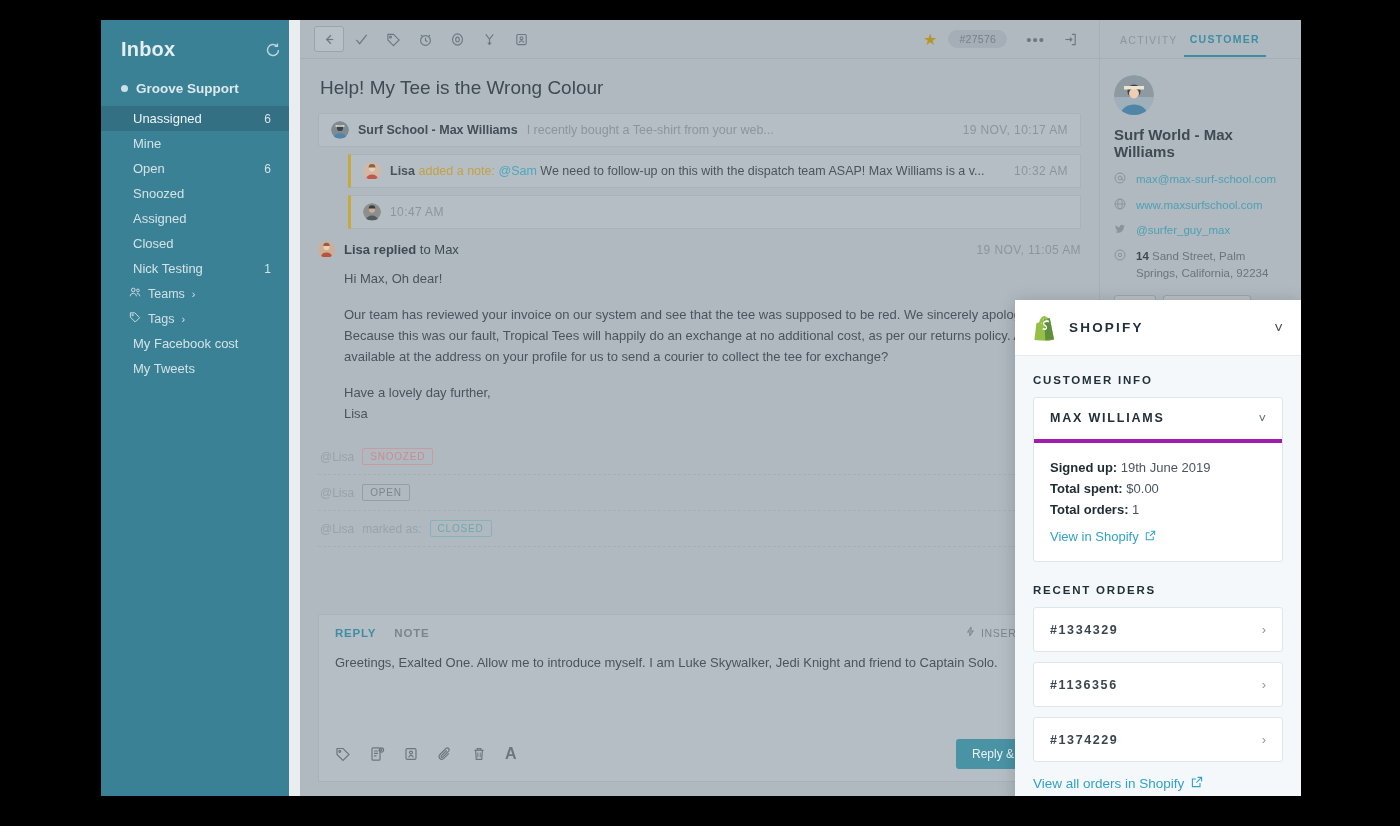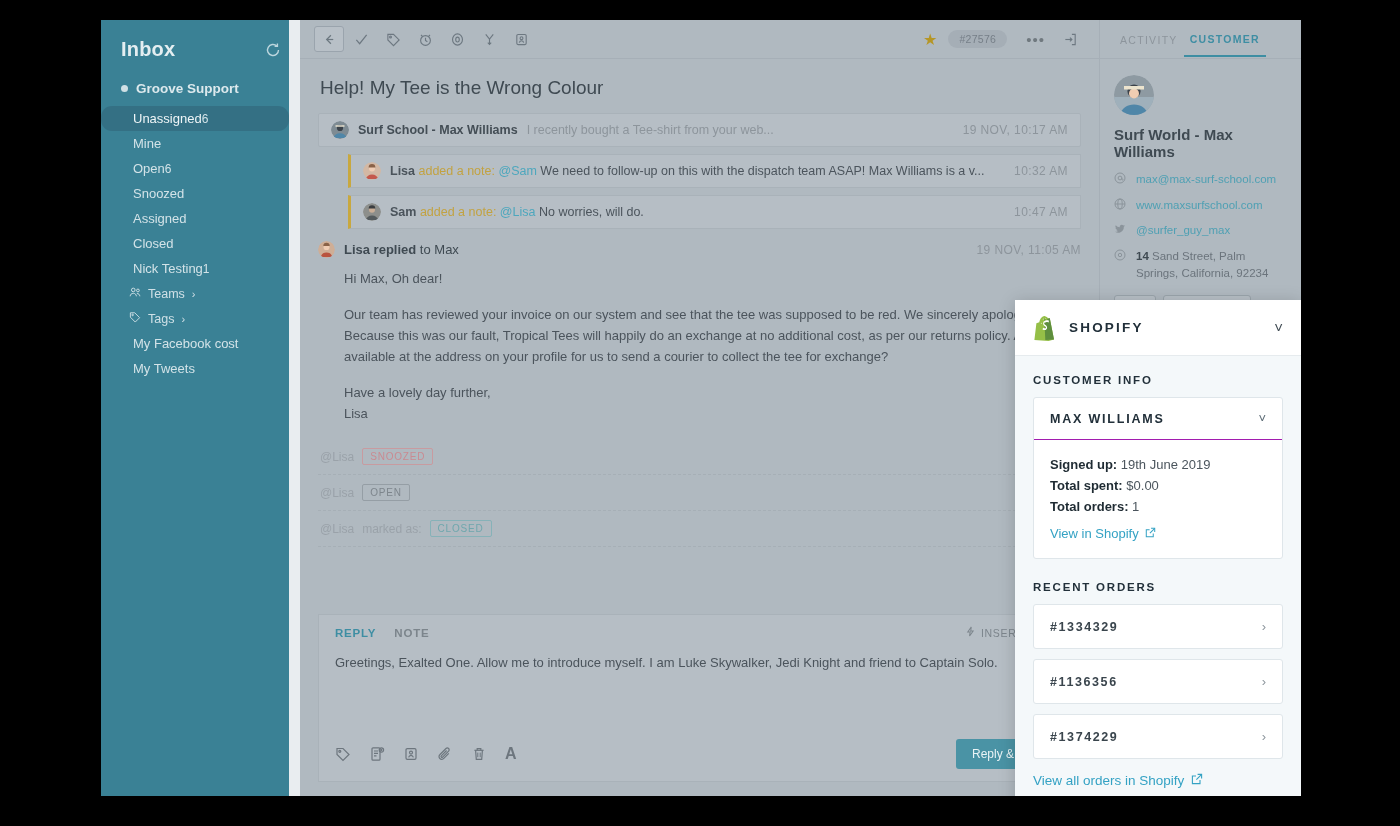--- a/index.html
+++ b/index.html
@@ -24,24 +24,23 @@
     padding: 8px 8px 14px 20px;
   }
   .sb-title { font-size: 20px; font-weight: bold; color: #e4eef1; letter-spacing:.2px; }
   .refresh-icon { width:16px; height:16px; color:#bcd6de; }
   .sb-group {
     display:flex; align-items:center; gap:8px;
     padding: 6px 20px 10px 20px; font-size: 13.5px; color:#dce9ed; font-weight:600;
   }
   .dot { width:7px; height:7px; border-radius:50%; background:#cfe0e5; flex:0 0 7px; }
   .sb-item {
-    display:flex; align-items:center; 
+    display:flex; align-items:center; justify-content:space-between;
     padding: 6px 18px 6px 32px; font-size: 13px; color:#d3e3e8; cursor:pointer;
     height: 25px;
-    border-radius: 11px;
   }
   .sb-item.active { background:#347084; color:#eef5f7; }
   .sb-item .cnt { font-size:12px; color:#d3e3e8; }
   .sb-sub {
     display:flex; align-items:center; gap:7px;
     padding: 5px 18px 5px 28px; font-size:12.5px; color:#cfe0e6; cursor:pointer;
     height: 25px;
   }
   .sb-sub svg { width:12px; height:12px; }
   .chev { font-size: 11px; }
@@ -165,21 +164,21 @@
     background:#fff; height:56px; display:flex; align-items:center;
     padding: 0 18px; gap: 12px; border-bottom:1px solid #e6ebee;
   }
   .shopify-logo { width:24px; height:26px; flex:0 0 24px; }
   .pop-title { font-size:13.5px; letter-spacing:2.2px; font-weight:bold; color:#22303a; }
   .pop-chev { margin-left:auto; color:#3f4a52; font-size:15px; cursor:pointer; }
   .pop-body { padding: 18px; overflow:hidden; }
   .sec-title { font-size:11.5px; letter-spacing:1.8px; font-weight:bold; color:#22303a; margin-bottom: 11px; }
   .card { background:#fff; border:1px solid #dfe6ea; border-radius:3px; }
   .card-head {
-    display:flex; align-items:flex-end; padding: 13px 16px; border-bottom:1px solid #a21caf;
+    display:flex; align-items:flex-start; padding: 13px 16px; border-bottom:4px solid #a21caf;
     cursor:pointer;
   }
   .card-head .t { font-size:12.5px; letter-spacing:1.8px; font-weight:bold; color:#22303a; }
   .card-head .c { margin-left:auto; color:#5c6b75; font-size:13px; }
   .card-body { padding: 14px 16px 16px 16px; }
   .kv { font-size:13px; color:#4b555d; line-height: 1.62; }
   .kv b { color:#1f2b33; font-weight:bold; }
   .extlink { display:inline-flex; align-items:center; gap:6px; color:#34a2c4; font-size:13px; margin-top: 9px; cursor:pointer; }
   .extlink svg { width:11px; height:11px; }
   .order {
@@ -366,21 +365,20 @@
 
       <div class="note">
         <span class="avatar">
           <svg viewBox="0 0 18 18">
               <circle cx="9" cy="9" r="9" fill="#8d8f8c"></circle>
               <circle cx="9" cy="6.8" r="3" fill="#c9ae97"></circle>
               <path d="M3 17c.6-3 2.9-4.6 6-4.6s5.4 1.6 6 4.6z" fill="#545b5e"></path>
               <path d="M5.7 5.6a3.3 3.3 0 0 1 6.6 0z" fill="#3a3d40"></path>
             </svg>
         </span>
-        <span class="txt"><b>Sam</b> <span class="act">added a note:</span> <span class="mention">@Lisa</span> <span>No worries, will do.</span></span>
         <span class="ts">10:47 AM</span>
       </div>
 
       <div class="msg">
         <div class="msg-head">
           <span class="avatar">
             <svg viewBox="0 0 17 17">
                 <circle cx="8.5" cy="8.5" r="8.5" fill="#cfae96"></circle>
                 <circle cx="8.5" cy="6.2" r="2.9" fill="#f0ccb3"></circle>
                 <path d="M2.8 16c.6-2.9 2.7-4.4 5.7-4.4s5.1 1.5 5.7 4.4z" fill="#b9533f"></path>

